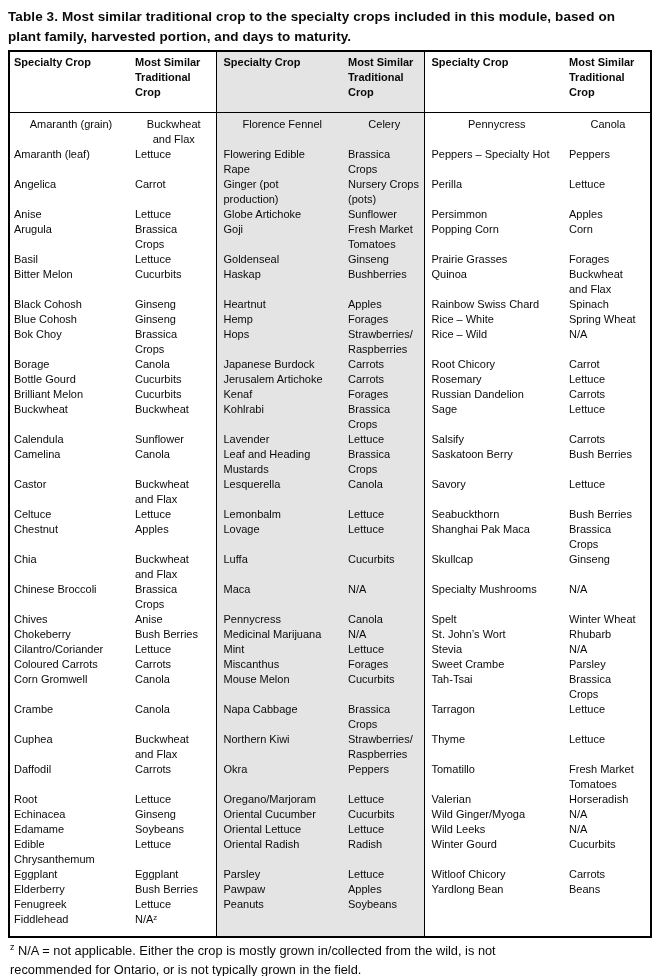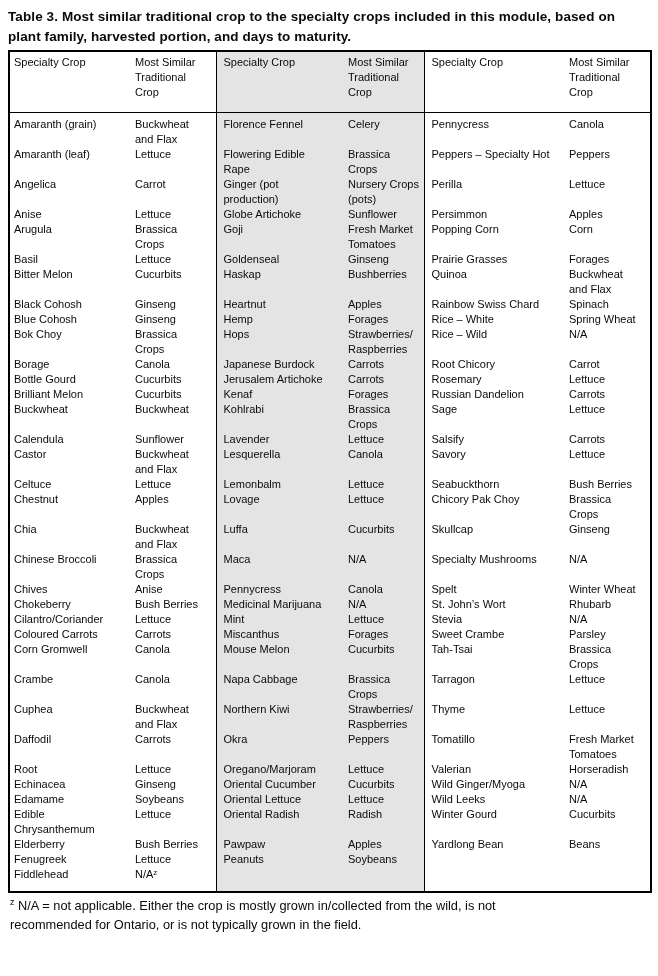--- a/index.html
+++ b/index.html
@@ -44,33 +44,34 @@
     text-align: left;
     vertical-align: top;
     padding: 0 3px 0 4px;
     white-space: pre-line;
     overflow: hidden;
   }
   thead th {
     padding-top: 3px;
     padding-bottom: 12px;
     border-bottom: 1.5px solid #000;
+    font-weight: bold;
   }
   
   th:nth-child(3), td:nth-child(3),
   th:nth-child(5), td:nth-child(5) {
     border-left: 1.5px solid #000;
     padding-left: 7px;
   }
   
   th:nth-child(3), th:nth-child(4),
   td:nth-child(3), td:nth-child(4) {
     background: #e4e4e4;
   }
-  tbody tr:first-child td { padding-top: 4px; }
+  tbody tr:first-child td { padding-top: 4px; text-align: center; }
   tbody tr:last-child td { padding-bottom: 9px; }
   .footnote {
     font-size: 12.8px;
     line-height: 19px;
     margin: 3px 0 0 2px;
   }
   .footnote .fn-text { white-space: pre-line; }
   .footnote sup {
     font-size: 9px;
     line-height: 0;
@@ -251,20 +252,30 @@
 
   <tr>
     <td>Calendula</td>
     <td>Sunflower</td>
     <td>Lavender</td>
     <td>Lettuce</td>
     <td>Salsify</td>
     <td>Carrots</td>
   </tr>
 
+  <tr>
+    <td>Camelina</td>
+    <td>Canola</td>
+    <td>Leaf and Heading
+Mustards</td>
+    <td>Brassica
+Crops</td>
+    <td>Saskatoon Berry</td>
+    <td>Bush Berries</td>
+  </tr>
 
   <tr>
     <td>Castor</td>
     <td>Buckwheat
 and Flax</td>
     <td>Lesquerella</td>
     <td>Canola</td>
     <td>Savory</td>
     <td>Lettuce</td>
   </tr>
@@ -276,21 +287,21 @@
     <td>Lettuce</td>
     <td>Seabuckthorn</td>
     <td>Bush Berries</td>
   </tr>
 
   <tr>
     <td>Chestnut</td>
     <td>Apples</td>
     <td>Lovage</td>
     <td>Lettuce</td>
-    <td>Chicory Pak Choy</td>
+    <td>Shanghai Pak Maca</td>
     <td>Brassica
 Crops</td>
   </tr>
 
   <tr>
     <td>Chia</td>
     <td>Buckwheat
 and Flax</td>
     <td>Luffa</td>
     <td>Cucurbits</td>
@@ -415,20 +426,28 @@
   <tr>
     <td>Edible
 Chrysanthemum</td>
     <td>Lettuce</td>
     <td>Oriental Radish</td>
     <td>Radish</td>
     <td>Winter Gourd</td>
     <td>Cucurbits</td>
   </tr>
 
+  <tr>
+    <td>Eggplant</td>
+    <td>Eggplant</td>
+    <td>Parsley</td>
+    <td>Lettuce</td>
+    <td>Witloof Chicory</td>
+    <td>Carrots</td>
+  </tr>
 
   <tr>
     <td>Elderberry</td>
     <td>Bush Berries</td>
     <td>Pawpaw</td>
     <td>Apples</td>
     <td>Yardlong Bean</td>
     <td>Beans</td>
   </tr>
 

